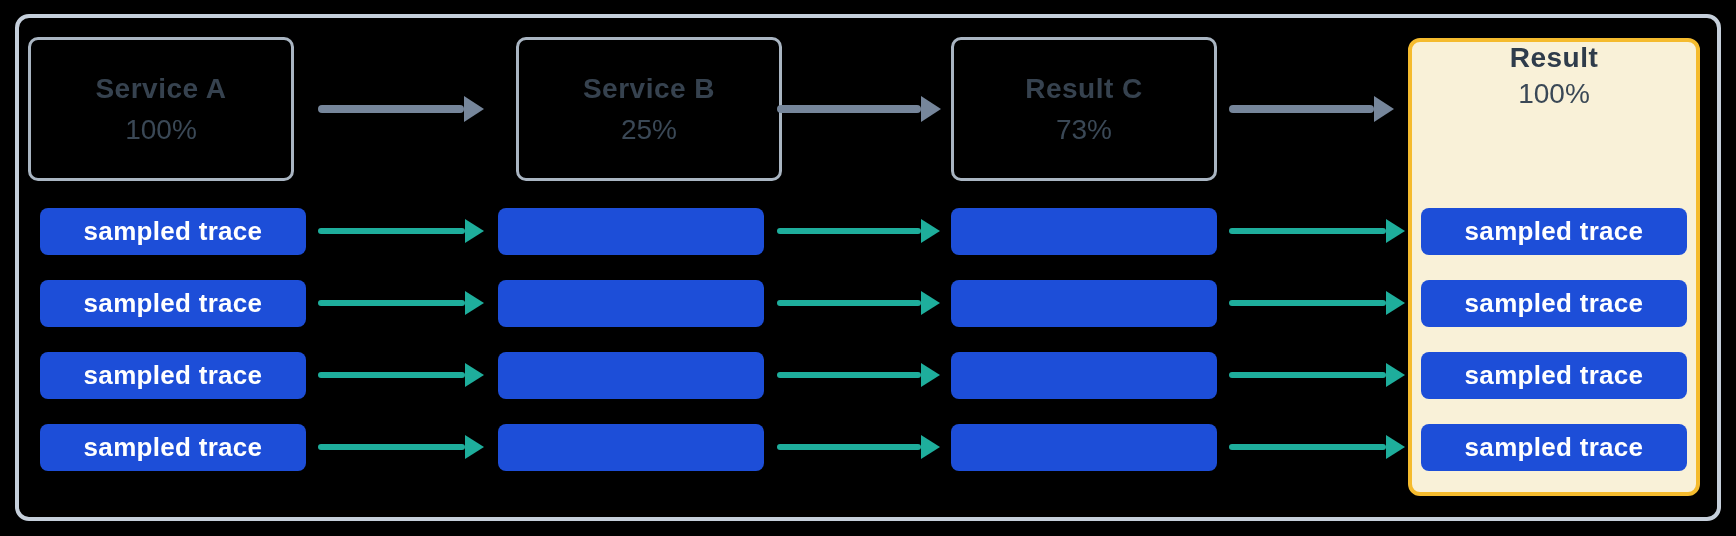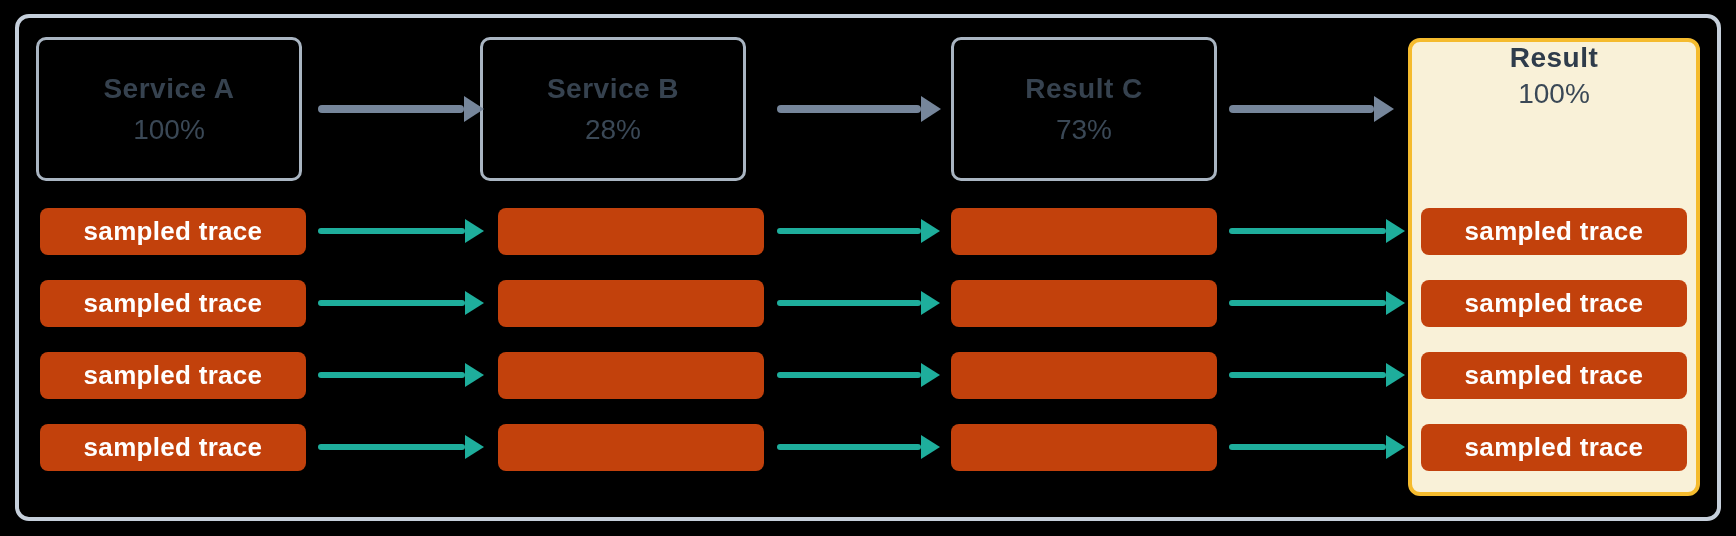--- a/index.html
+++ b/index.html
@@ -45,22 +45,22 @@
     font-size: 28px;
     font-weight: bold;
     color: #36424F;
     letter-spacing: 0.5px;
   }
   .svc .rate {
     font-size: 28px;
     font-weight: normal;
     color: #3A4856;
   }
-  .svc-a { left: 36px; border-radius: 10px; }
-  .svc-b { left: 480px; }
+  .svc-a { left: 28px; border-radius: 10px; }
+  .svc-b { left: 516px; }
   .svc-c { left: 951px; }
 
   
   .result {
     position: absolute;
     left: 1408px;
     top: 38px;
     width: 292px;
     height: 458px;
     background: #F9F1D8;
@@ -84,21 +84,21 @@
     font-size: 28px;
     font-weight: normal;
     color: #3A4856;
   }
 
   
   .pill {
     position: absolute;
     width: 266px;
     height: 47px;
-    background: #c2410c;
+    background: #1d4ed8;
     border-radius: 8px;
     display: flex;
     align-items: center;
     justify-content: center;
     color: #FFFFFF;
     font-size: 26px;
     font-weight: 600;
     letter-spacing: 0.3px;
   }
   .c1 { left: 40px; }
@@ -154,21 +154,21 @@
 
 <div class="stage">
   <div class="frame"></div>
 
   <div class="svc svc-a">
     <div class="name">Service A</div>
     <div class="rate">100%</div>
   </div>
   <div class="svc svc-b">
     <div class="name">Service B</div>
-    <div class="rate">28%</div>
+    <div class="rate">25%</div>
   </div>
   <div class="svc svc-c">
     <div class="name">Result C</div>
     <div class="rate">73%</div>
   </div>
 
   <div class="result">
     <div class="result-head">
       <div class="name">Result</div>
       <div class="rate">100%</div>

